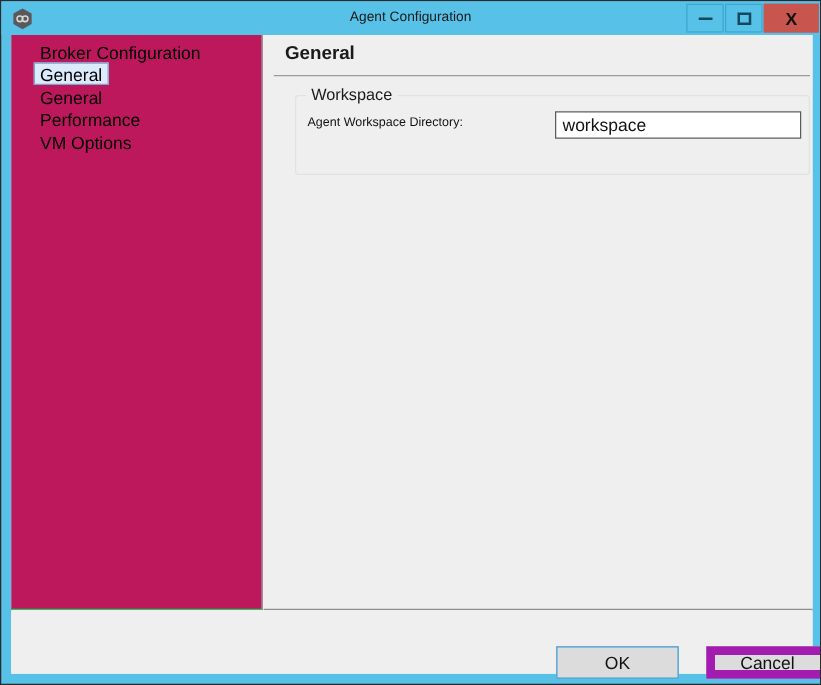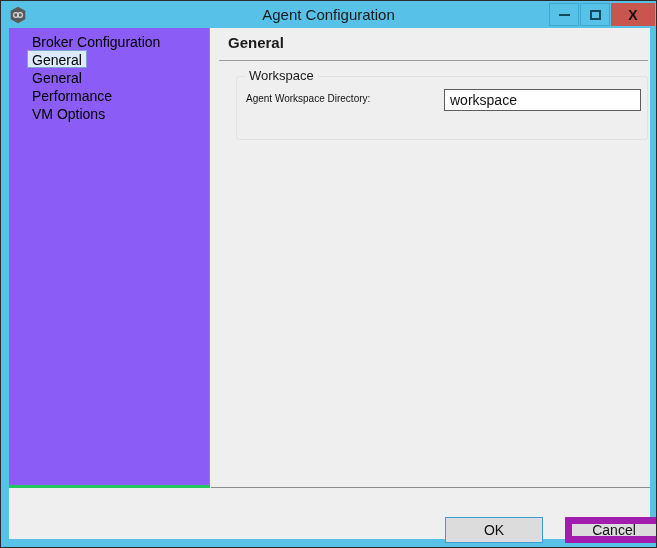--- a/index.html
+++ b/index.html
@@ -35,21 +35,21 @@
     left: 8px; top: 5px;
     width: 18px; height: 18px;
   }
   #title-text {
     position: absolute;
     left: 0; top: 0;
     width: 655px;
     height: 27px;
     line-height: 27px;
     text-align: center;
-    font-size: 15px;
+    font-size: 11px;
     color: #1a1a1a;
     font-family: "Liberation Sans", sans-serif;
     white-space: nowrap;
     overflow: hidden;
   }
   .winbtn {
     position: absolute;
     top: 2px;
     height: 23px;
     box-sizing: border-box;
@@ -96,23 +96,23 @@
     background: #efefef;
     box-sizing: border-box;
   }
 
   
   #sidebar {
     position: absolute;
     left: 0; top: 0;
     width: 201px;
     height: 460px;
-    background: #8b5cf6;
+    background: #be185d;
     border-right: 1px solid #8d8d8d;
-    border-bottom: 3px solid #22c55e;
+    border-bottom: 1px solid #22c55e;
     box-sizing: border-box;
     overflow: hidden;
     padding-left: 40px;
   }
   .tree-item {
     position: absolute;
     left: 18px;
     height: 18px;
     line-height: 18px;
     font-size: 14px;

